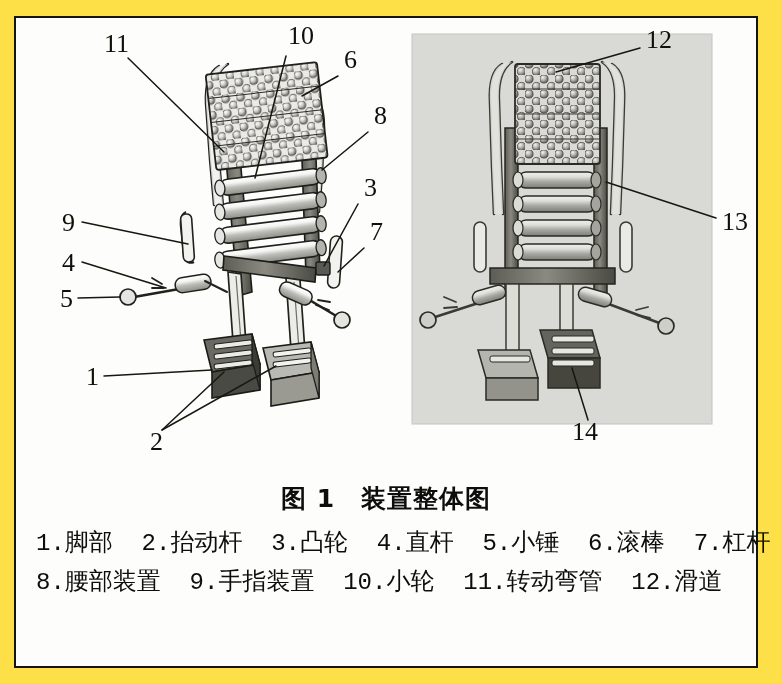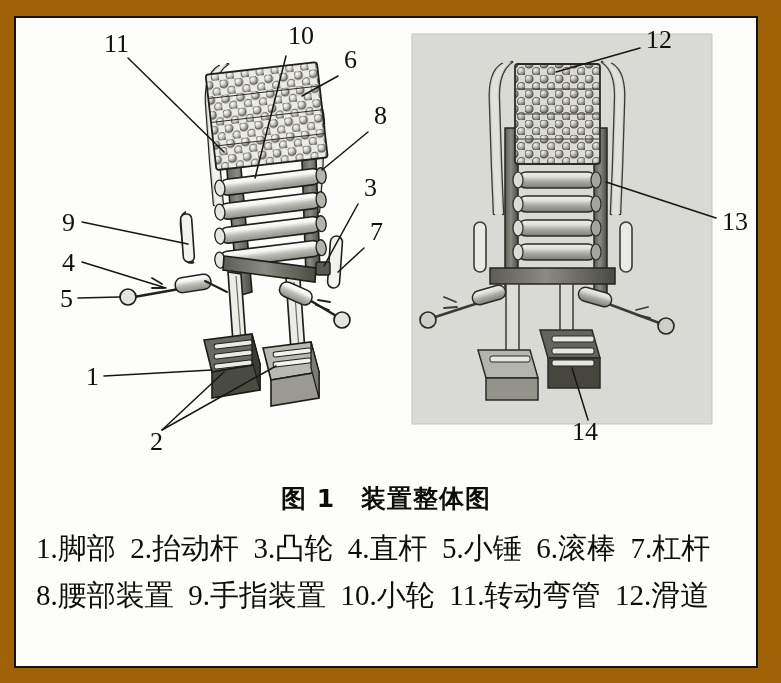--- a/index.html
+++ b/index.html
@@ -7,21 +7,21 @@
     padding: 0;
     background: #ffffff;
   }
   body {
     font-family: "Liberation Serif", "DejaVu Serif", serif;
   }
   #figure-root {
     position: relative;
     width: 781px;
     height: 683px;
-    background: #a16207;
+    background: #fde047;
     overflow: hidden;
   }
   
   #figure-frame {
     position: absolute;
     left: 14px;
     top: 16px;
     width: 744px;
     height: 652px;
     border: 2px solid #15150f;
@@ -55,22 +55,22 @@
     text-align: center;
     font-family: "DejaVu Sans", "Liberation Sans", sans-serif;
     font-weight: bold;
     font-size: 25px;
     letter-spacing: 1px;
     color: #0d0d0a;
     margin: 6px 0 10px 0;
     white-space: pre;
   }
   .legend-line {
-    font-family: Liberation Serif, serif;
-    font-size: 29px;
+    font-family: Liberation Mono, monospace;
+    font-size: 24px;
     color: #0d0d0a;
     line-height: 1.62;
     white-space: pre;
     letter-spacing: 0px;
   }
   #legend-list {
     margin: 0;
     padding: 0 2px;
   }
   

